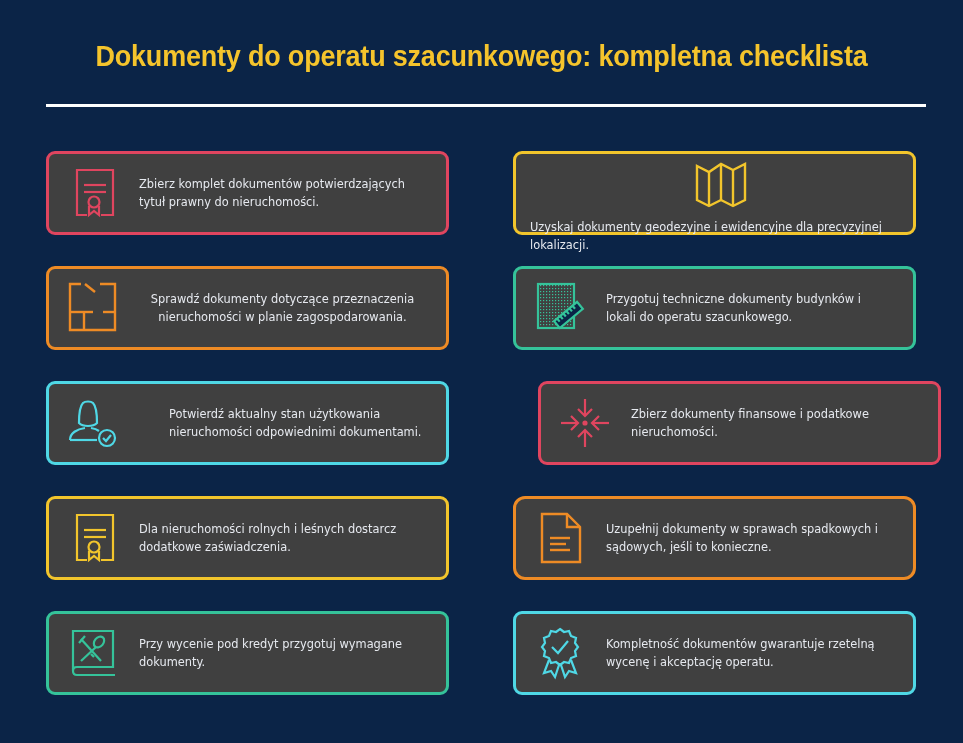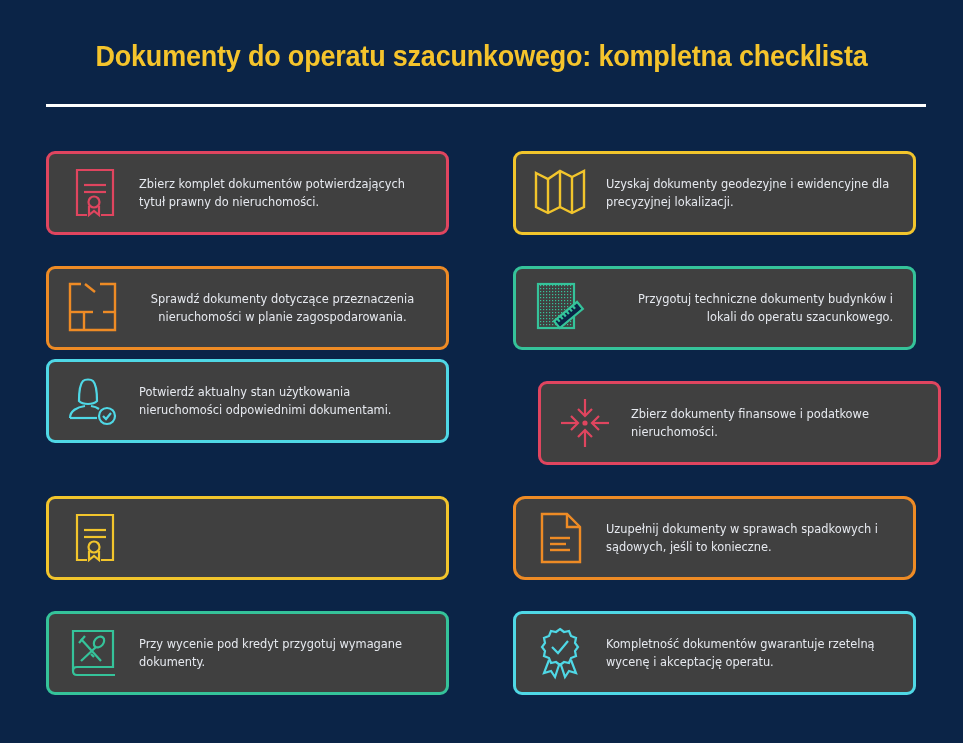--- a/index.html
+++ b/index.html
@@ -96,21 +96,21 @@
       <polyline points="14,2 3,2 3,48 48,48 48,2 33,2"></polyline>
       <line x1="18" y1="2" x2="28" y2="10"></line>
       <line x1="3" y1="30" x2="26" y2="30"></line>
       <line x1="36" y1="30" x2="48" y2="30"></line>
       <line x1="17" y1="30" x2="17" y2="48"></line>
     </svg>
   </div>
   <div class="text">Sprawdź dokumenty dotyczące przeznaczenia nieruchomości w planie zagospodarowania.</div>
 </div>
 
-<div class="card" style="left:46px; top:359px; border-color:#4fd8e6;">
+<div class="card" style="left:46px; top:381px; border-color:#4fd8e6;gap:30px;">
   <div class="icon">
     <svg viewBox="0 0 52 52" fill="none" stroke="#4fd8e6" stroke-width="2.2">
       <path d="M12,26 C12,20 12,10 16,6 C18,4 24,4 26,6 C30,10 30,20 30,26 C28,28 24,29 21,29 C18,29 14,28 12,26 Z"></path>
       <path d="M3,43 C3,36 10,32 18,31 M24,31 C27,31.5 30,32.5 32,34"></path>
       <line x1="3" y1="43" x2="30" y2="43"></line>
       <circle cx="40" cy="41" r="8"></circle>
       <polyline points="36,41 39,44 44,38"></polyline>
     </svg>
   </div>
   <div class="text">Potwierdź aktualny stan użytkowania nieruchomości odpowiednimi dokumentami.</div>
@@ -119,49 +119,50 @@
 <div class="card" style="left:46px; top:496px; border-color:#f2c52c;">
   <div class="icon">
     <svg viewBox="0 0 52 52" fill="none" stroke="#f2c52c" stroke-width="2.2">
       <polyline points="20,48 10,48 10,3 46,3 46,48 34,48"></polyline>
       <line x1="17" y1="18" x2="39" y2="18"></line>
       <line x1="17" y1="25" x2="39" y2="25"></line>
       <circle cx="27" cy="35" r="5.5"></circle>
       <polyline points="22,39 22,48 27,44 32,48 32,39"></polyline>
     </svg>
   </div>
+  <div class="text">Dla nieruchomości rolnych i leśnych dostarcz dodatkowe zaświadczenia.</div>
 </div>
 
 <div class="card" style="left:46px; top:611px; border-color:#35c39a;">
   <div class="icon">
     <svg viewBox="0 0 52 52" fill="none" stroke="#35c39a" stroke-width="2.2">
       <path d="M6,44 L6,4 L46,4 L46,40 L10,40 C7,40 6,42 6,44 C6,47 8,48 10,48 L48,48"></path>
       <line x1="14" y1="12" x2="34" y2="34"></line>
       <line x1="18" y1="9" x2="12" y2="16"></line>
       <ellipse cx="32" cy="15" rx="4.5" ry="6" transform="rotate(40 32 15)"></ellipse>
       <line x1="29" y1="20" x2="14" y2="34"></line>
       <line x1="24" y1="27" x2="27" y2="30"></line>
     </svg>
   </div>
   <div class="text">Przy wycenie pod kredyt przygotuj wymagane dokumenty.</div>
 </div>
 
-<div class="card" style="left:513px; top:151px; border-color:#f2c52c;">
+<div class="card" style="left:513px; top:151px; border-color:#f2c52c;flex-direction:column;">
   <div class="icon">
     <svg viewBox="0 0 52 52" fill="none" stroke="#f2c52c" stroke-width="2.4">
       <polygon points="2,6 14,12 26,4 38,10 50,4 50,40 38,46 26,40 14,46 2,40"></polygon>
       <line x1="14" y1="12" x2="14" y2="46"></line>
       <line x1="26" y1="4" x2="26" y2="40"></line>
       <line x1="38" y1="10" x2="38" y2="46"></line>
     </svg>
   </div>
   <div class="text">Uzyskaj dokumenty geodezyjne i ewidencyjne dla precyzyjnej lokalizacji.</div>
 </div>
 
-<div class="card" style="left:513px; top:266px; border-color:#35c39a;text-align:right;">
+<div class="card" style="left:513px; top:266px; border-color:#35c39a;">
   <div class="icon">
     <svg viewBox="0 0 52 52" fill="none" stroke="#35c39a" stroke-width="2.2">
       <defs>
         <pattern id="grid" width="3" height="3" patternUnits="userSpaceOnUse">
           <rect x="0" y="0" width="1.2" height="1.2" fill="#35c39a" stroke="none"></rect>
         </pattern>
       </defs>
       <rect x="4" y="2" width="36" height="44" fill="url(#grid)"></rect>
       <g transform="rotate(-40 34 34)">
         <rect x="20" y="29" width="30" height="9" fill="#0b2447"></rect>

